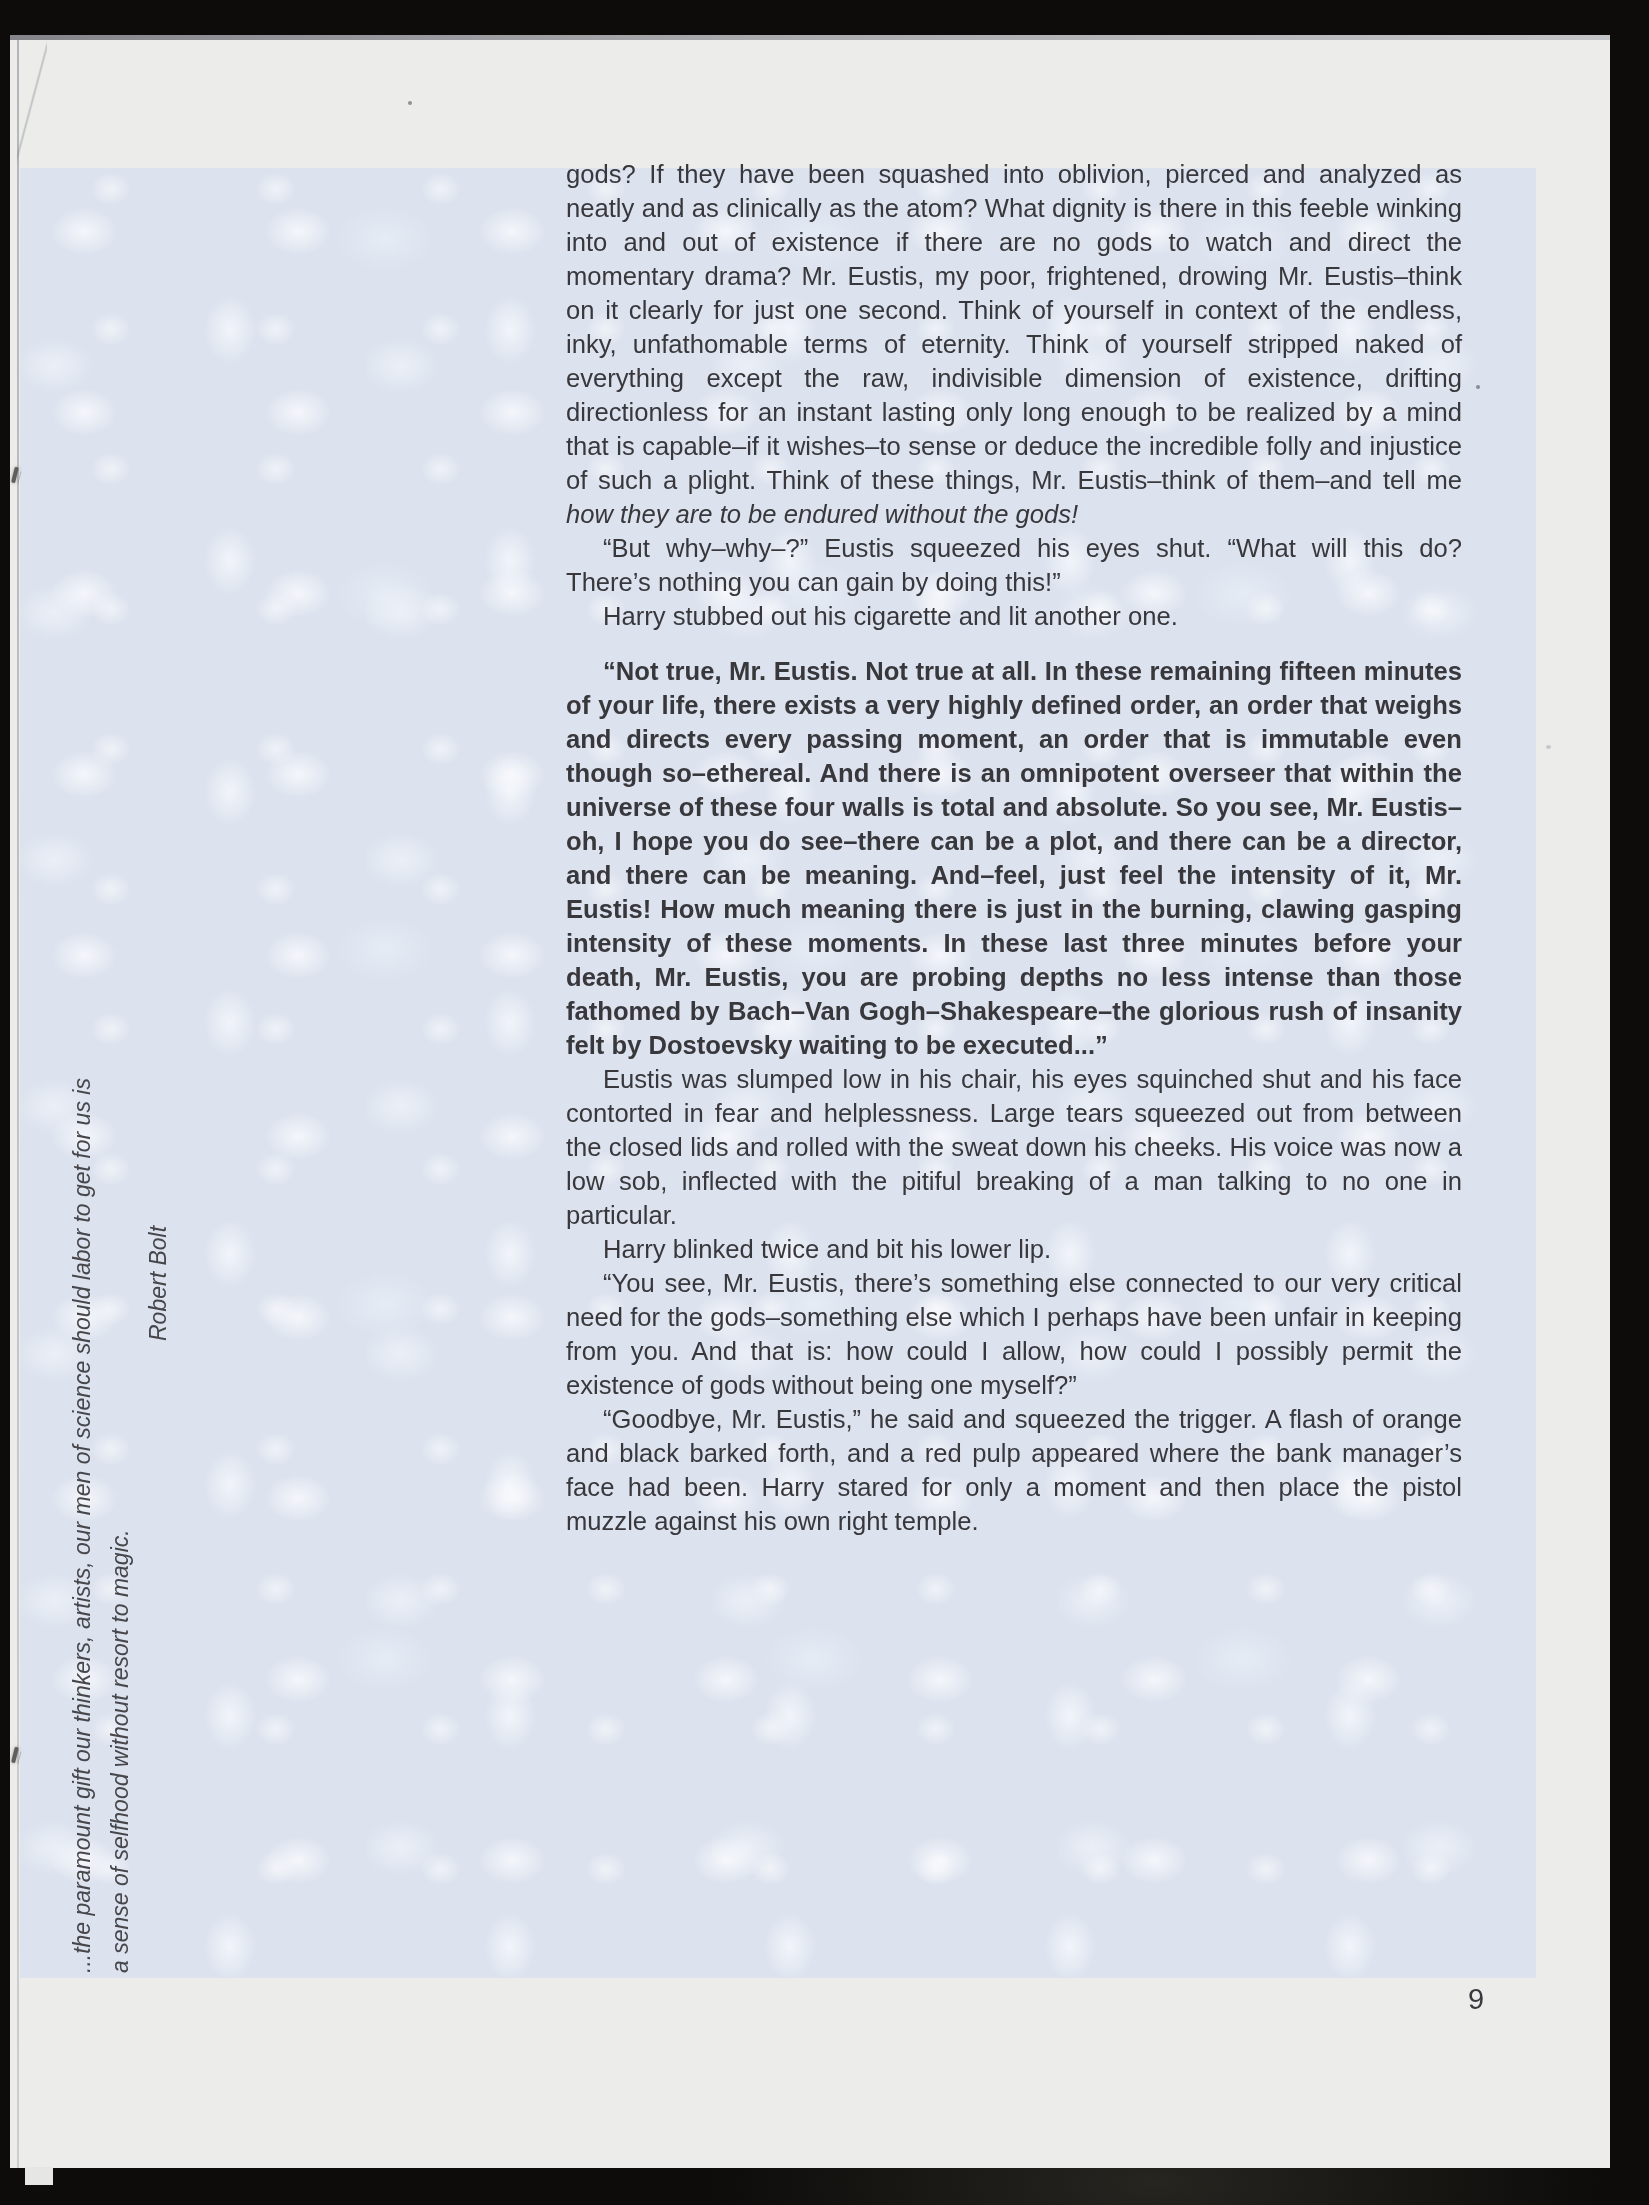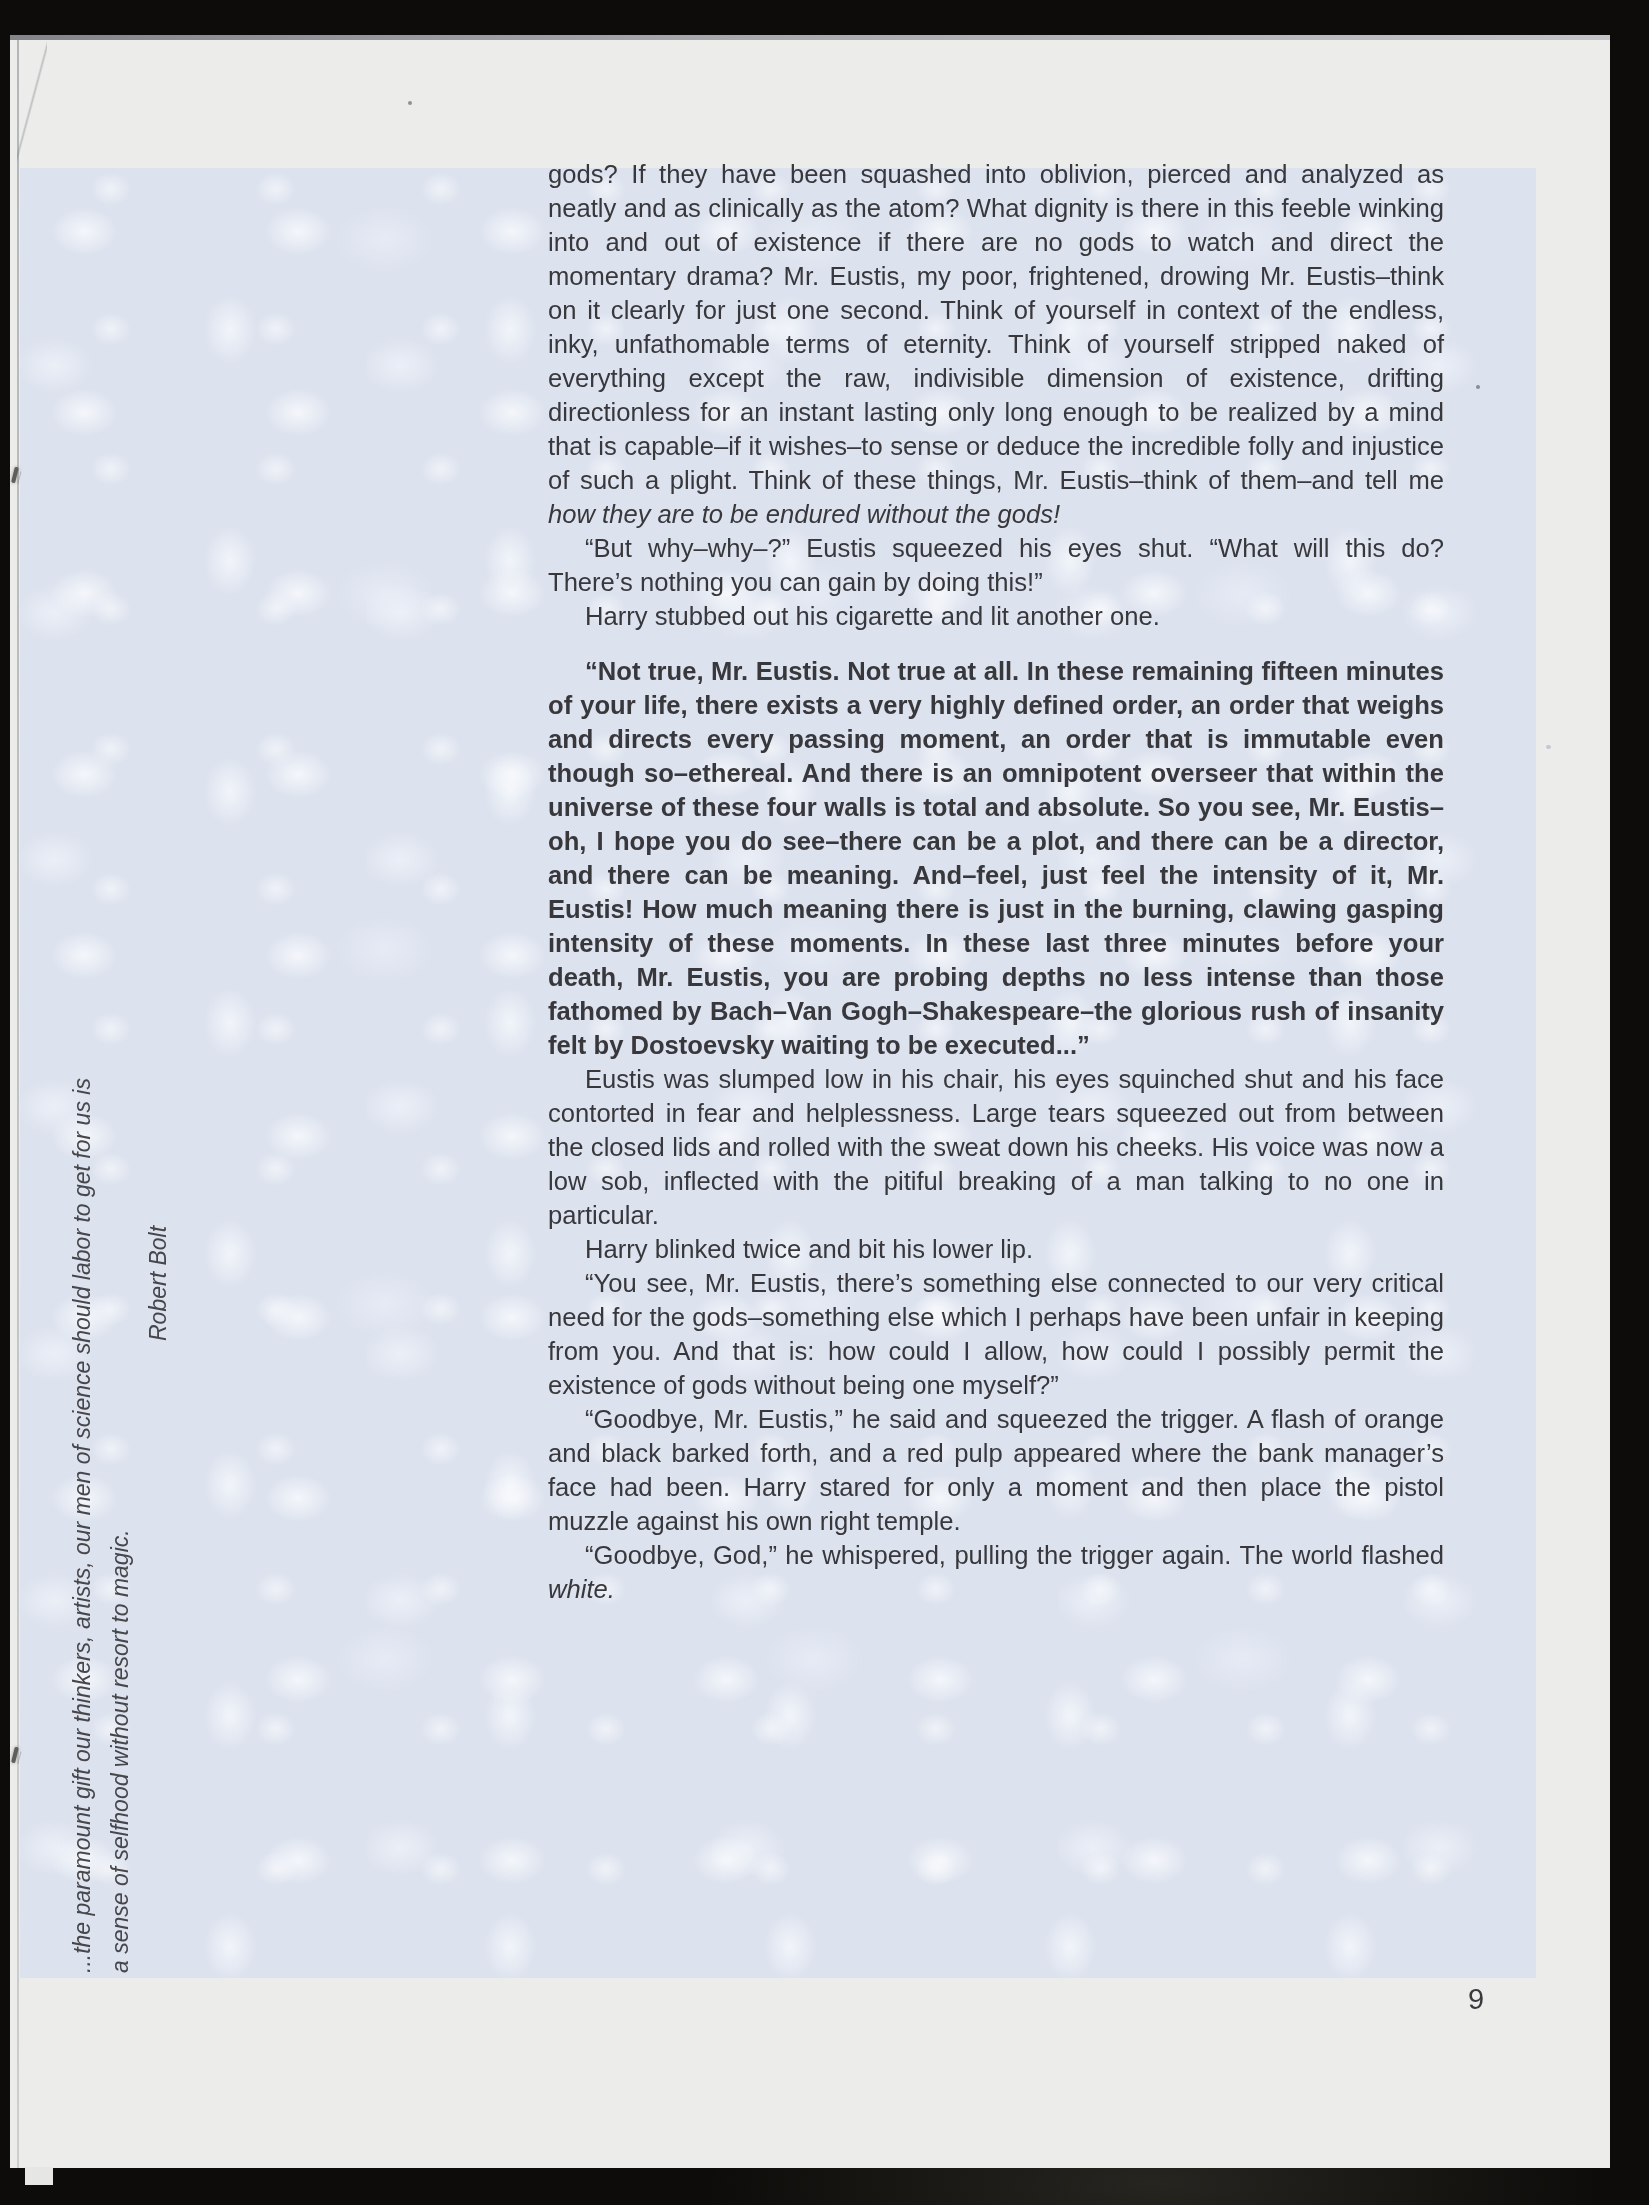--- a/index.html
+++ b/index.html
@@ -36,21 +36,21 @@
     background-color:#dce2ee;
     background-image:
       radial-gradient(49px 35px at 30% 35%, rgba(252,253,255,.75) 0%, rgba(252,253,255,0) 70%),
       radial-gradient(37px 49px at 75% 70%, rgba(245,248,252,.85) 0%, rgba(245,248,252,0) 72%),
       radial-gradient(30px 25px at 55% 15%, rgba(255,255,255,.55) 0%, rgba(255,255,255,0) 70%),
       radial-gradient(58px 41px at 10% 80%, rgba(240,244,250,.75) 0%, rgba(240,244,250,0) 70%),
       radial-gradient(74px 49px at 85% 20%, rgba(236,241,249,.6) 0%, rgba(236,241,249,0) 70%);
     background-size:214px 181px, 280px 231px, 165px 140px, 346px 247px, 429px 355px;
   }
   .bodytext{
-    position:absolute;left:538px;top:122px;width:896px;
+    position:absolute;left:556px;top:122px;width:896px;
     font-size:25.6px;line-height:34px;color:#38383c;
     text-align:justify;z-index:2;
   }
   .bodytext p{margin:0;padding:0;}
   .bodytext p.indent{text-indent:37px;}
   .bodytext p.gap{margin-top:21.4px;font-weight:bold;}
   .it{font-style:italic;}
   .vquote{
     position:absolute;left:53px;top:1938px;width:973px;
     transform:rotate(-90deg);transform-origin:0 0;
@@ -105,20 +105,19 @@
 
   <div class="bodytext">
       <p class=""><span>gods? If they have been squashed into oblivion, pierced and analyzed as neatly and as clinically as the atom? What dignity is there in this feeble winking into and out of existence if there are no gods to watch and direct the momentary drama? Mr. Eustis, my poor, frightened, drowing Mr. Eustis–think on it clearly for just one second. Think of yourself in context of the endless, inky, unfathomable terms of eternity. Think of yourself stripped naked of everything except the raw, indivisible dimension of existence, drifting directionless for an instant lasting only long enough to be realized by a mind that is capable–if it wishes–to sense or deduce the incredible folly and injustice of such a plight. Think of these things, Mr. Eustis–think of them–and tell me </span><span class="it">how they are to be endured without the gods!</span></p>
       <p class="indent "><span>“But why–why–?” Eustis squeezed his eyes shut. “What will this do? There’s nothing you can gain by doing this!”</span></p>
       <p class="indent "><span>Harry stubbed out his cigarette and lit another one.</span></p>
       <p class="indent gap"><span>“Not true, Mr. Eustis. Not true at all. In these remaining fifteen minutes of your life, there exists a very highly defined order, an order that weighs and directs every passing moment, an order that is immutable even though so–ethereal. And there is an omnipotent overseer that within the universe of these four walls is total and absolute. So you see, Mr. Eustis–oh, I hope you do see–there can be a plot, and there can be a director, and there can be meaning. And–feel, just feel the intensity of it, Mr. Eustis! How much meaning there is just in the burning, clawing gasping intensity of these moments. In these last three minutes before your death, Mr. Eustis, you are probing depths no less intense than those fathomed by Bach–Van Gogh–Shakespeare–the glorious rush of insanity felt by Dostoevsky waiting to be executed...”</span></p>
       <p class="indent "><span>Eustis was slumped low in his chair, his eyes squinched shut and his face contorted in fear and helplessness. Large tears squeezed out from between the closed lids and rolled with the sweat down his cheeks. His voice was now a low sob, inflected with the pitiful breaking of a man talking to no one in particular.</span></p>
       <p class="indent "><span>Harry blinked twice and bit his lower lip.</span></p>
       <p class="indent "><span>“You see, Mr. Eustis, there’s something else connected to our very critical need for the gods–something else which I perhaps have been unfair in keeping from you. And that is: how could I allow, how could I possibly permit the existence of gods without being one myself?”</span></p>
       <p class="indent "><span>“Goodbye, Mr. Eustis,” he said and squeezed the trigger. A flash of orange and black barked forth, and a red pulp appeared where the bank manager’s face had been. Harry stared for only a moment and then place the pistol muzzle against his own right temple.</span></p>
-      <p class="indent "><span>“Goodbye, God,” he whispered, pulling the trigger again. The world flashed </span><span class="it">white.</span></p>
     </div>
 
   <div class="pagenum">9</div>
 </div>
 
 <div class="bottom-notch"></div>
 
 
 </body></html>

